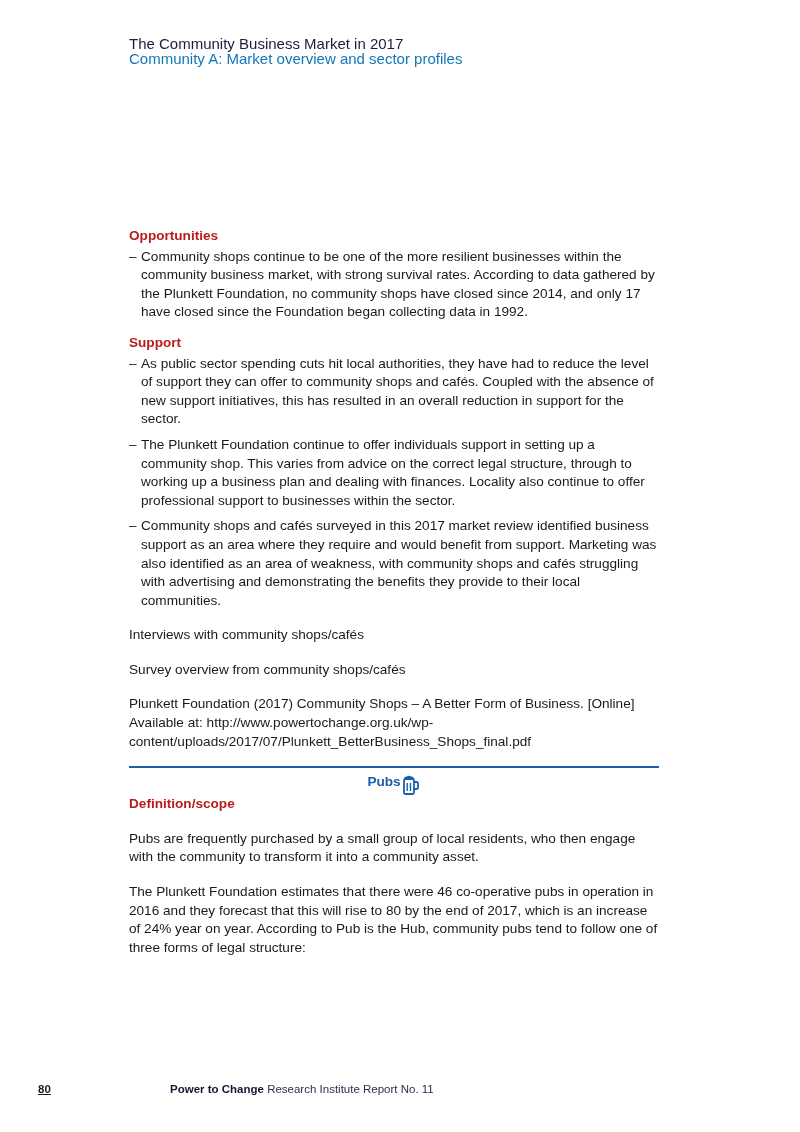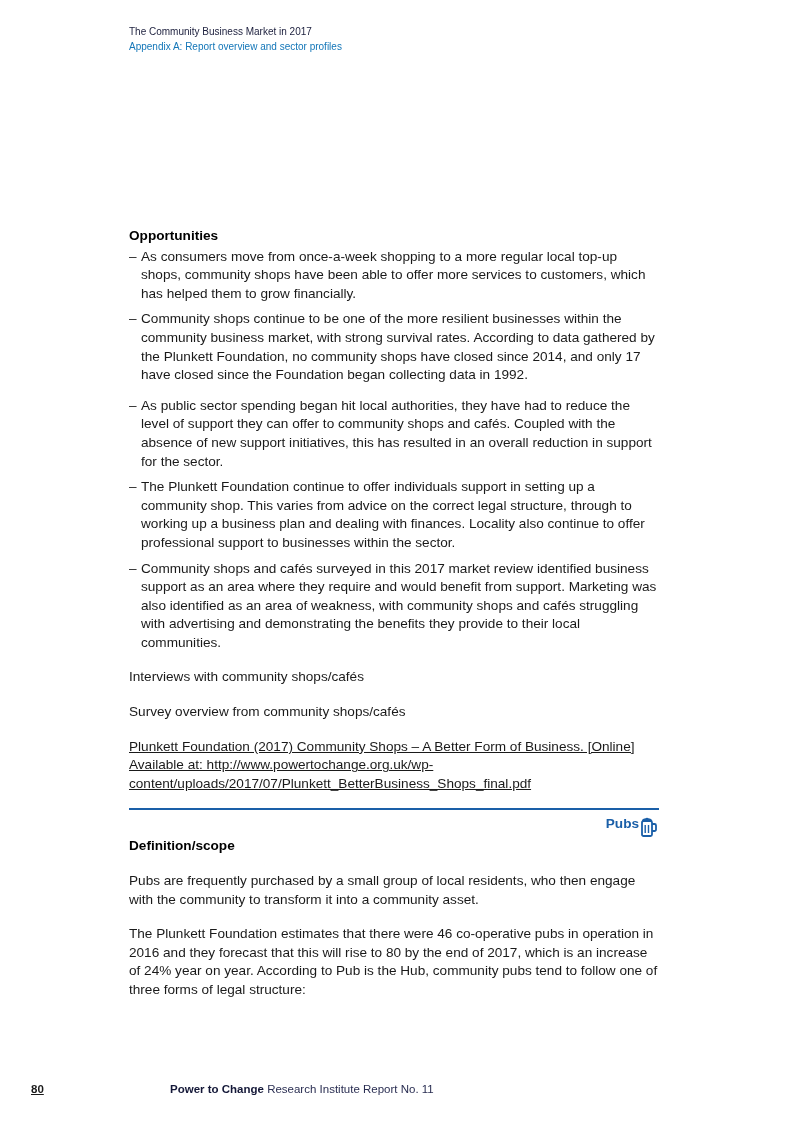--- a/index.html
+++ b/index.html
@@ -1,65 +1,65 @@
 <!DOCTYPE html>
 <html><head>
 <meta charset="utf-8">
 <style>
   html, body { margin:0; padding:0; background:#ffffff; }
   body { width:800px; height:1132px; position:relative; overflow:hidden;
          font-family:"Liberation Sans", sans-serif; color:#1a1a1a; }
-  .running-head { position:absolute; left:129px; top:24px; font-size:10px; line-height:15px; }
+  .running-head { position:absolute; left:129px; top:36px; font-size:15px; line-height:15px; }
   .running-head .t1 { color:#1b1e3c; }
   .running-head .t2 { color:#1376b8; }
   .content { position:absolute; left:129px; top:227px; width:530px; font-size:13.6px; line-height:18.6px; color:#1a1a1a; }
-  h3 { font-size:13.6px; font-weight:bold; color:#000000; margin:0 0 2px 0; line-height:18.6px; }
+  h3 { font-size:13.6px; font-weight:bold; color:#b91c1c; margin:0 0 2px 0; line-height:18.6px; }
   ul.dash { list-style:none; margin:0; padding:0; }
   ul.dash li { position:relative; padding-left:12px; margin-bottom:7px; }
   ul.dash li::before { content:"\2013"; position:absolute; left:0; top:0; }
   .section { margin-bottom:12px; }
   p { margin:16px 0 7px 0; }
   .rule { height:2px; background:#1a5fa8; margin-top:15px; }
-  .pubs-head { display:flex; justify-content:flex-end; align-items:flex-start; margin-top:5px; }
+  .pubs-head { display:flex; justify-content:center; align-items:flex-start; margin-top:5px; }
   .pubs-title { color:#1a5fa8; font-weight:bold; font-size:13.6px; line-height:18.6px; }
   .beer-icon { width:18px; height:20px; margin-top:2px; margin-right:2px; }
   .footer { position:absolute; top:1083px; font-size:11.5px; }
-  .page-num { left:31px; font-weight:bold; color:#1a1a1a;text-decoration:underline; }
+  .page-num { left:38px; font-weight:bold; color:#1a1a1a;text-decoration:underline; }
   .footer-text { left:129px; color:#2a2e52;padding-left:41px; }
   .footer-text b { color:#141838; }
 </style>
 </head>
 <body>
 
 <div class="running-head">
   <div class="t1">The Community Business Market in 2017</div>
-  <div class="t2">Appendix A: Report overview and sector profiles</div>
+  <div class="t2">Community A: Market overview and sector profiles</div>
 </div>
 
 <div class="content">
   <div class="section">
     <h3>Opportunities</h3>
     <ul class="dash">
-      <li>As consumers move from once-a-week shopping to a more regular local top-up shops, community shops have been able to offer more services to customers, which has helped them to grow financially.</li>
       <li>Community shops continue to be one of the more resilient businesses within the community business market, with strong survival rates. According to data gathered by the Plunkett Foundation, no community shops have closed since 2014, and only 17 have closed since the Foundation began collecting data in 1992.</li>
     </ul>
   </div>
 
   <div class="section">
+    <h3>Support</h3>
     <ul class="dash">
-      <li>As public sector spending began hit local authorities, they have had to reduce the level of support they can offer to community shops and cafés. Coupled with the absence of new support initiatives, this has resulted in an overall reduction in support for the sector.</li>
+      <li>As public sector spending cuts hit local authorities, they have had to reduce the level of support they can offer to community shops and cafés. Coupled with the absence of new support initiatives, this has resulted in an overall reduction in support for the sector.</li>
       <li>The Plunkett Foundation continue to offer individuals support in setting up a community shop. This varies from advice on the correct legal structure, through to working up a business plan and dealing with finances. Locality also continue to offer professional support to businesses within the sector.</li>
       <li>Community shops and cafés surveyed in this 2017 market review identified business support as an area where they require and would benefit from support. Marketing was also identified as an area of weakness, with community shops and cafés struggling with advertising and demonstrating the benefits they provide to their local communities.</li>
     </ul>
   </div>
 
   <div>
     <p>Interviews with community shops/cafés</p>
     <p>Survey overview from community shops/cafés</p>
-    <p style="word-break:break-word;text-decoration:underline;">Plunkett Foundation (2017) Community Shops – A Better Form of Business. [Online] Available at: http://www.powertochange.org.uk/wp-content/uploads/2017/07/Plunkett_BetterBusiness_Shops_final.pdf</p>
+    <p style="word-break:break-word;">Plunkett Foundation (2017) Community Shops – A Better Form of Business. [Online] Available at: http://www.powertochange.org.uk/wp-content/uploads/2017/07/Plunkett_BetterBusiness_Shops_final.pdf</p>
   </div>
 
   <div class="rule"></div>
 
   <div class="pubs-head">
     <div class="pubs-title">Pubs</div>
     <svg class="beer-icon" viewBox="0 0 18 20">
       <path d="M3 4 Q3 1 6 1.5 Q8 0 10 1.5 Q13 1 13 4 Z" fill="#1a5fa8"></path>
       <rect x="3" y="4" width="10" height="15" rx="1.5" fill="none" stroke="#1a5fa8" stroke-width="1.8"></rect>
       <path d="M13 7 h2.5 a1.5 1.5 0 0 1 1.5 1.5 v4 a1.5 1.5 0 0 1 -1.5 1.5 h-2.5" fill="none" stroke="#1a5fa8" stroke-width="1.8"></path>

